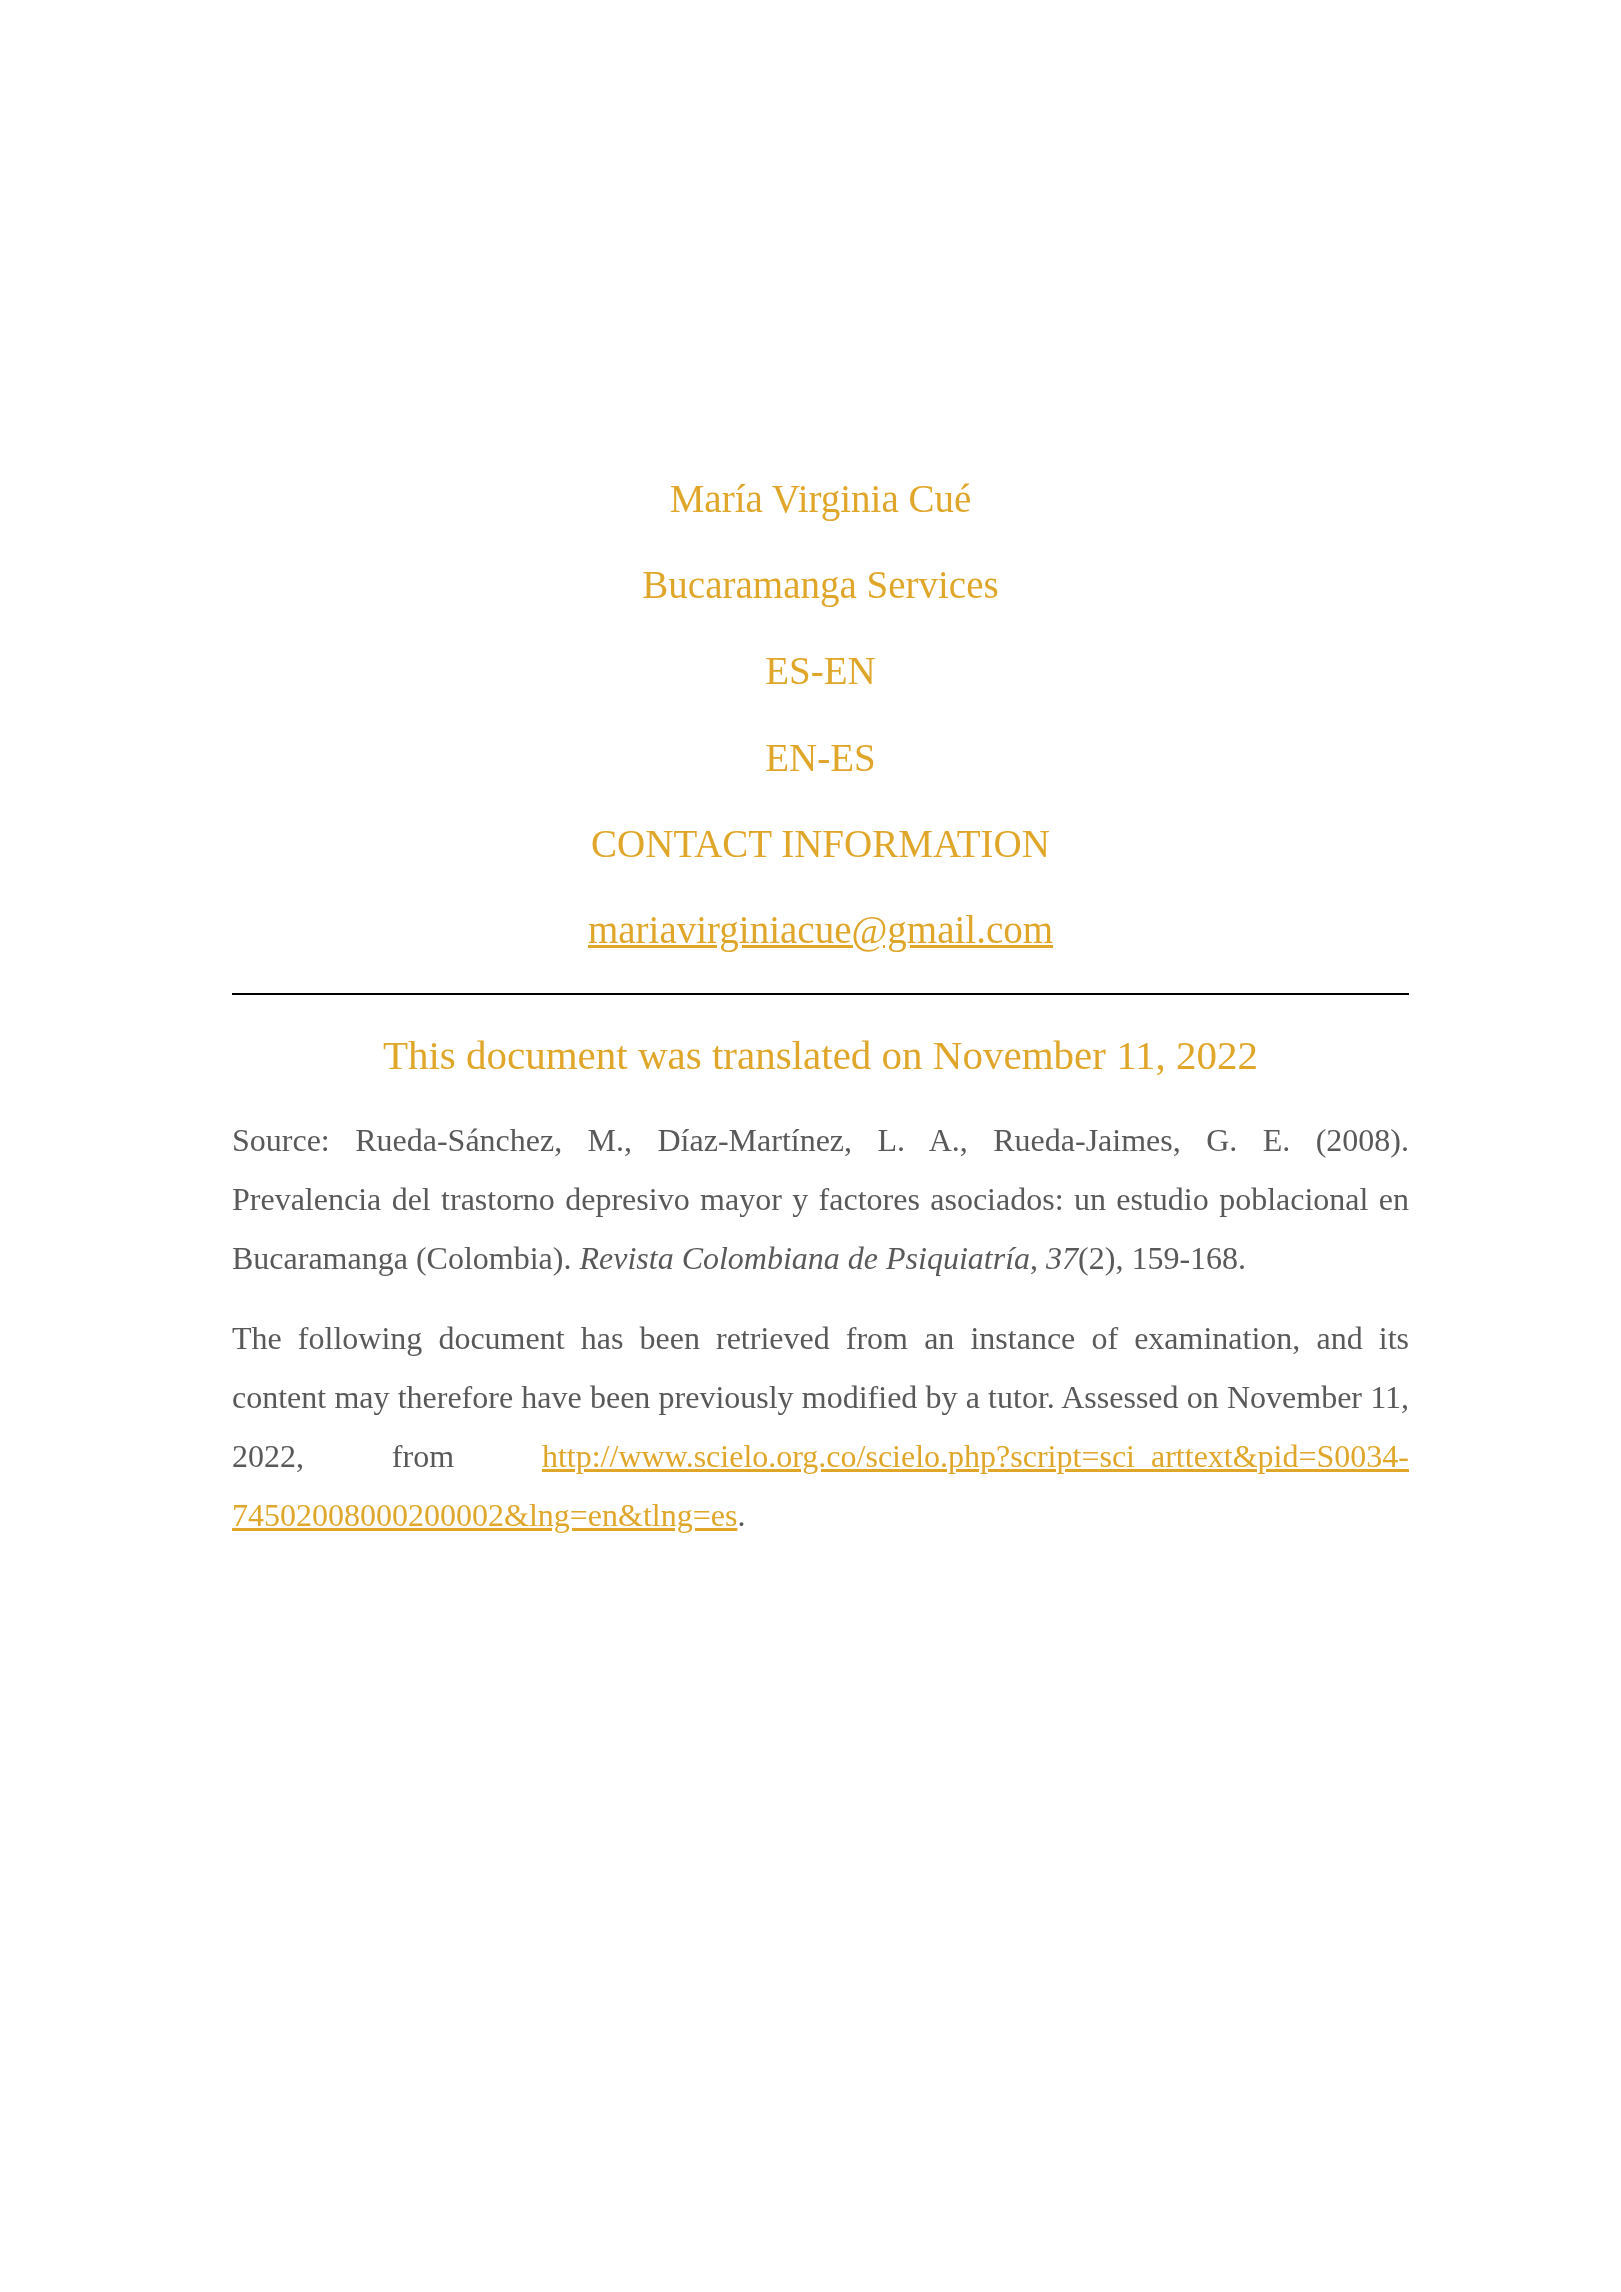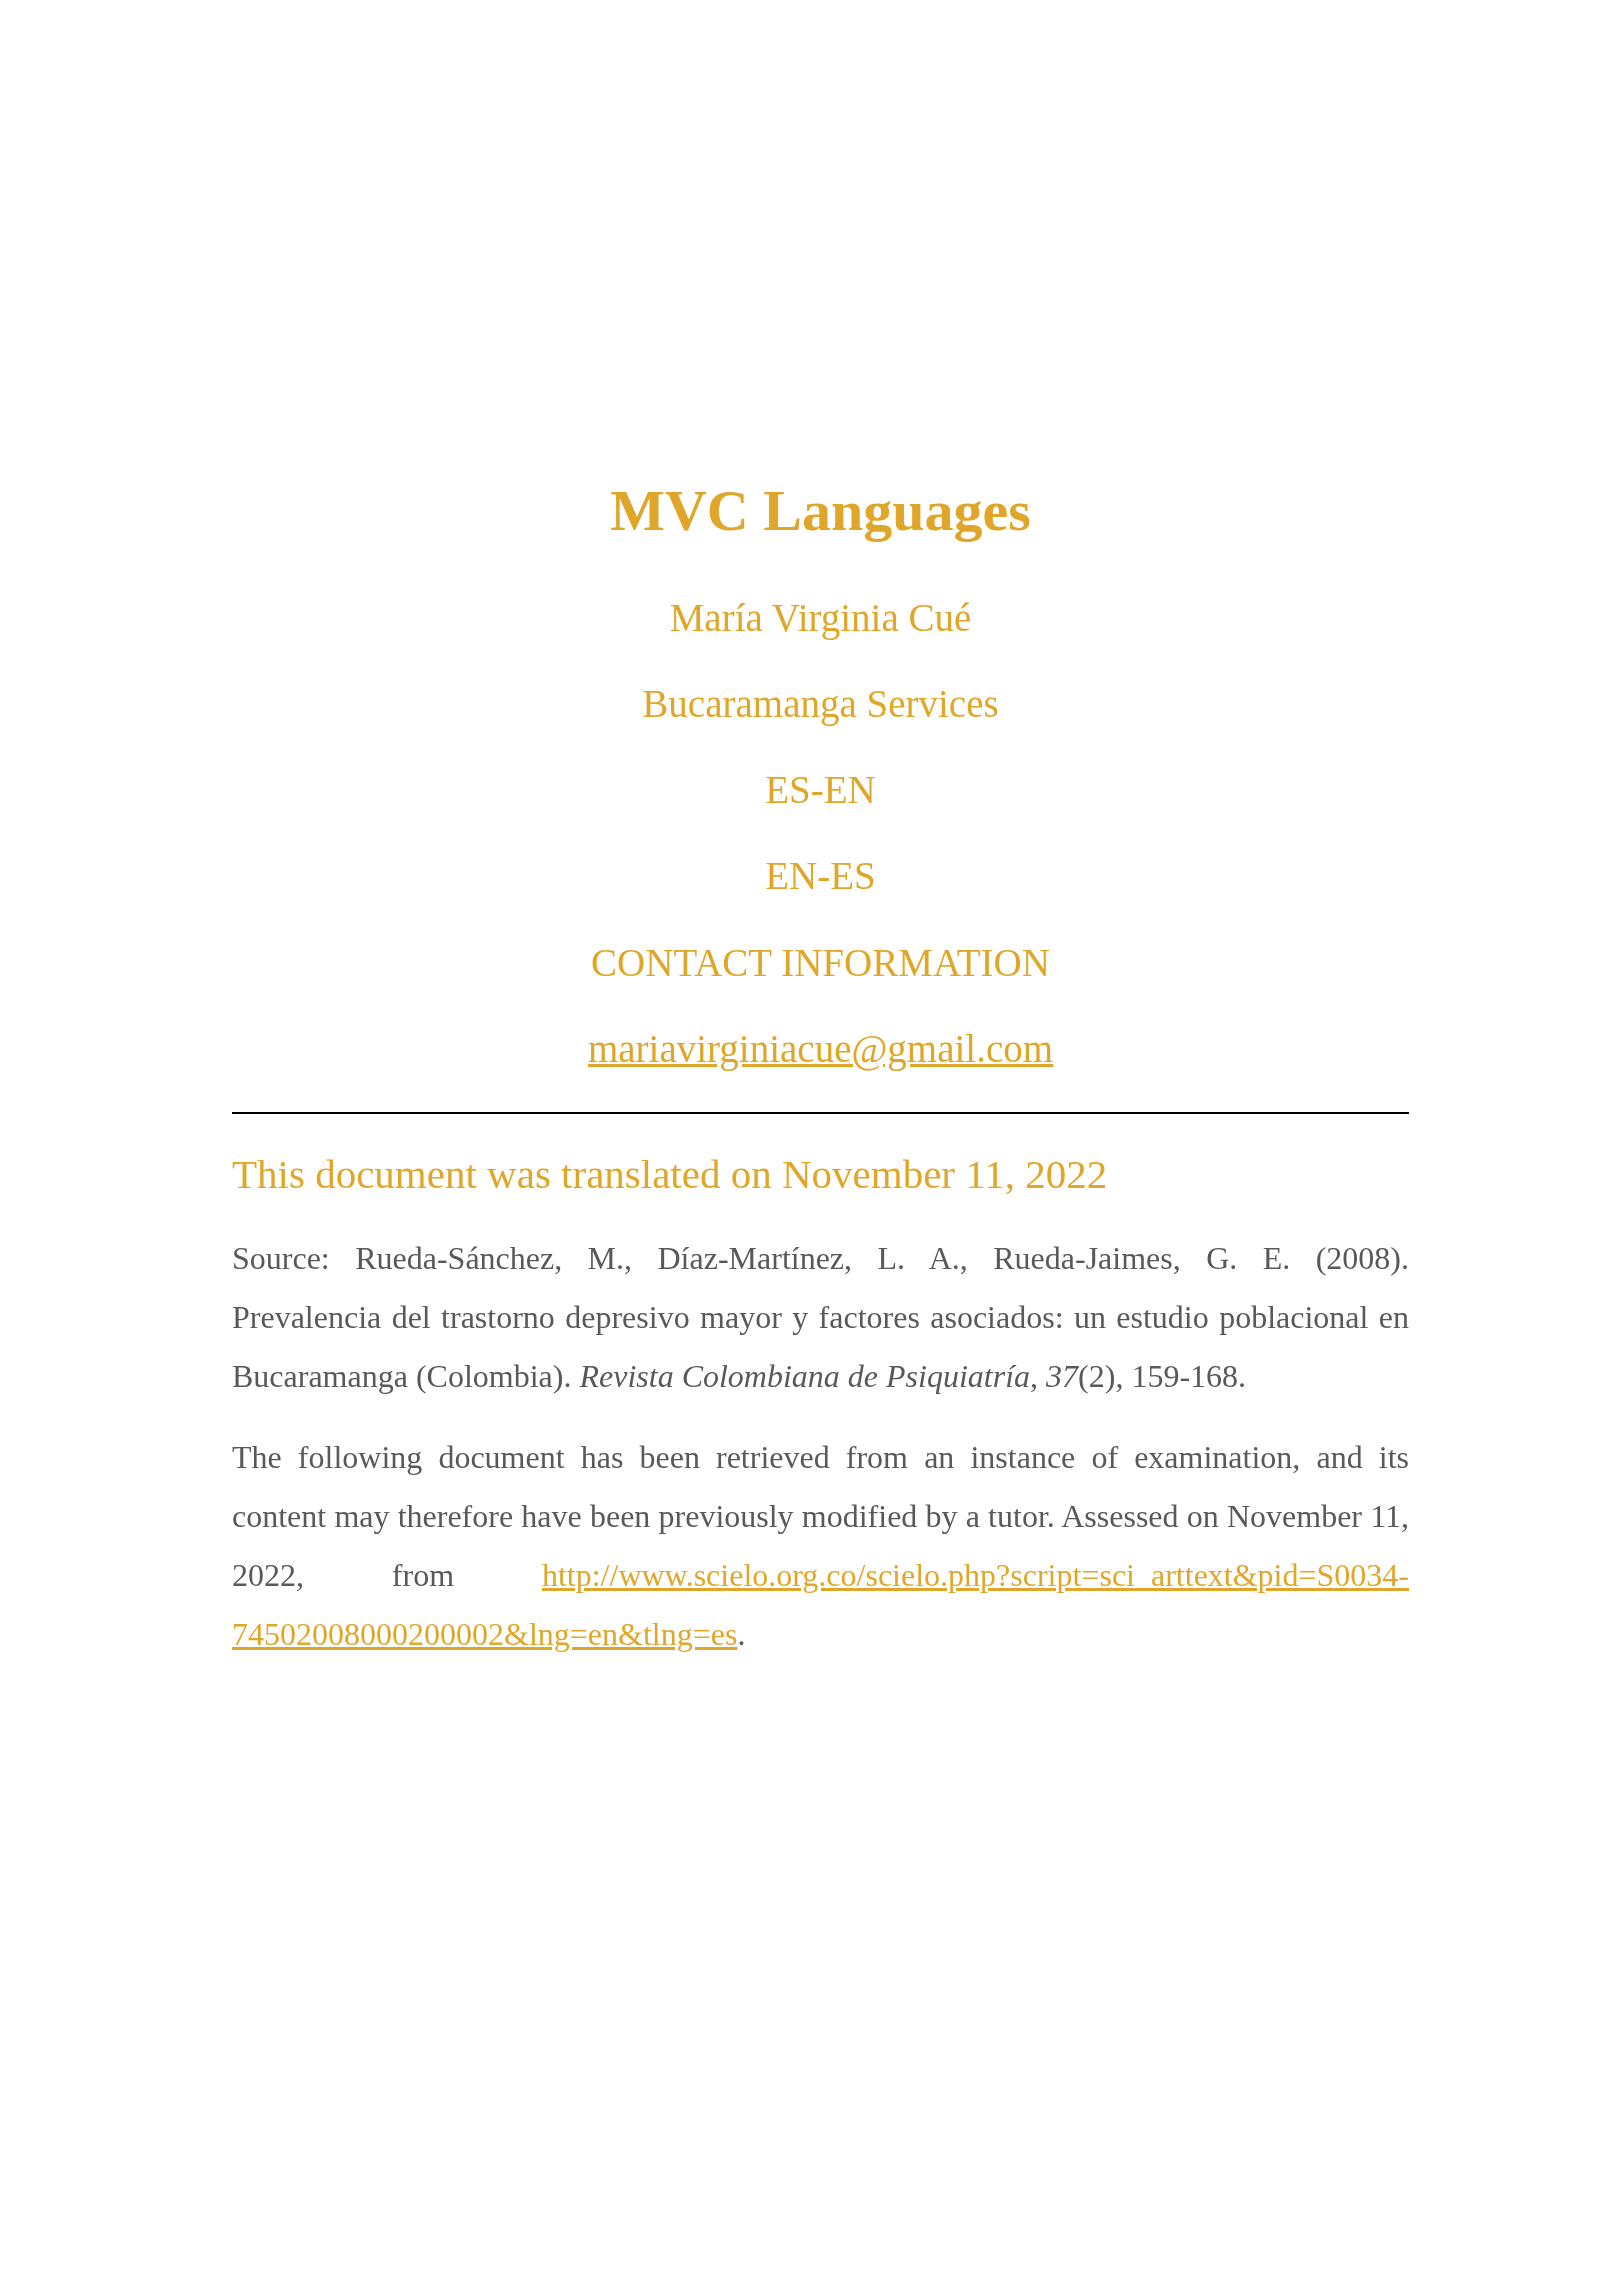--- a/index.html
+++ b/index.html
@@ -40,20 +40,21 @@
   .rule {
     border: none;
     border-top: 2.9px solid var(--rule-black, #000000);
     margin: 27.4px 0 0 0;
     width: 100%;
   }
   .notice {
     font-size: 41px;
     line-height: 1.15;
     color: var(--accent-gold, #E0A629);
+    text-align: center;
     margin: 37px 0 31px 0;
     font-family: Liberation Serif, serif;
   }
   .body-par {
     font-size: 32px;
     line-height: 59px;
     color: var(--body-gray, #595959);
     text-align: justify;
     margin: 0 0 21.6px 0;
     overflow-wrap: break-word;
@@ -65,21 +66,20 @@
     color: var(--accent-gold, #E0A629);
     text-decoration: underline;
     cursor: pointer;
   }
 </style>
 </head>
 <body>
 
 <div class="page">
 
-  <h1 class="doc-title">MVC Languages</h1>
 
   <p class="sub">María Virginia Cué</p>
 
   <p class="sub">Bucaramanga Services</p>
 
   <p class="sub">ES-EN</p>
 
   <p class="sub">EN-ES</p>
 
   <p class="sub">CONTACT INFORMATION</p>

